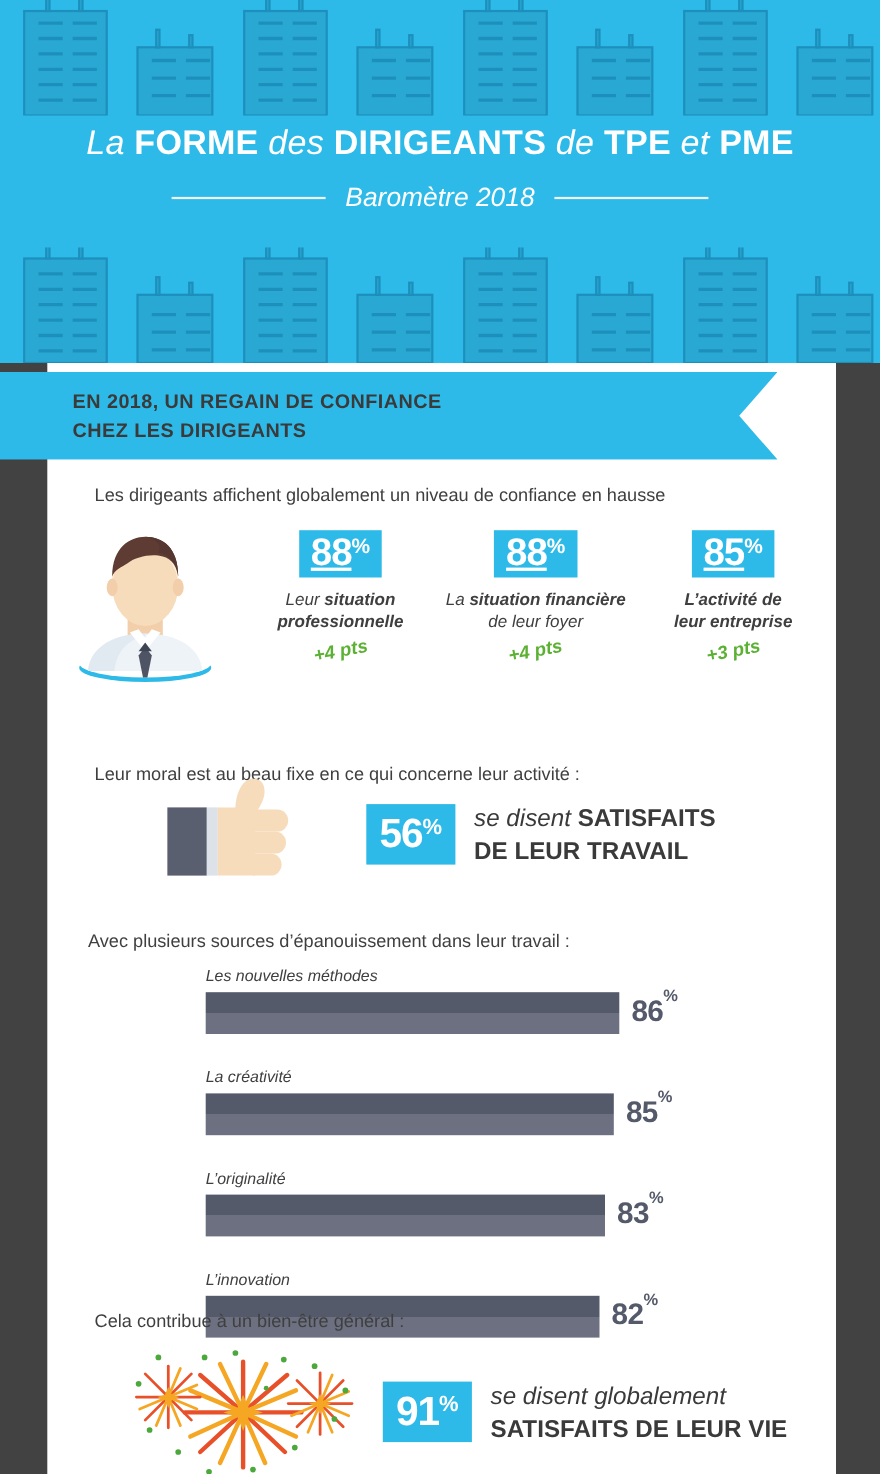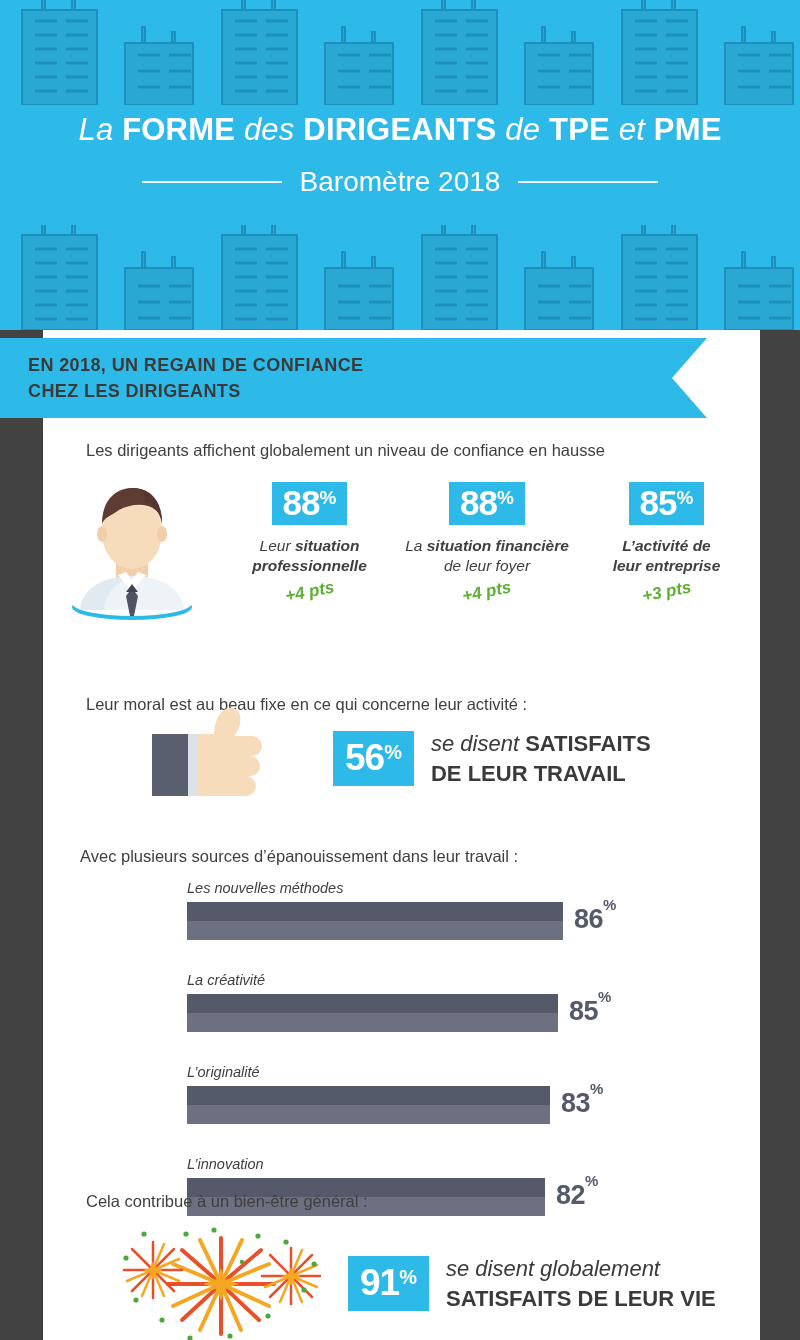--- a/index.html
+++ b/index.html
@@ -27,53 +27,53 @@
     font-size:31px; color:#ffffff; font-style:italic; letter-spacing:.2px;
     white-space:nowrap;
     text-align:center;
   }
   .title b { font-style:normal; font-weight:bold; }
   .subtitle-row {
     display:flex; align-items:center; justify-content:center; gap:18px;
     margin-top:18px;
   }
   .sub-line { width:140px; height:2px; background:#ffffff; opacity:.92; }
-  .subtitle { font-size:28px; color:#ffffff; }
+  .subtitle { font-size:24px; color:#ffffff; font-style:italic; }
 
   
   .card {
     position:absolute; left:43px; top:330px; width:717px; height:1010px;
     background:#ffffff;
   }
 
   
   .ribbon {
     position:absolute; left:0; top:338px; width:707px; height:80px;
     background:#2EBAE8;
     clip-path:polygon(0 0, 100% 0, 95.05% 50%, 100% 100%, 0 100%);
     display:flex; align-items:center;
   }
   .ribbon-text {
-    margin-left:28px; color:#3A3A3A; font-weight:bold; font-size:18px;
+    margin-left:66px; color:#3A3A3A; font-weight:bold; font-size:18px;
     line-height:1.45; letter-spacing:.4px;
   }
 
   
   .lead {
     position:absolute; font-size:16.5px; color:#3F3F3F; white-space:nowrap;
   }
 
   
   .stats { position:absolute; left:232px; top:482px; width:512px; }
   .stat { position:absolute; top:0; text-align:center; }
   .stat-box {
     display:inline-block; background:#2EBAE8; color:#fff;
     padding:3px 11px 5px 11px; line-height:1;
   }
-  .stat-num { font-size:35px; font-weight:bold; letter-spacing:-1px; }
+  .stat-num { font-size:35px; font-weight:bold; letter-spacing:-1px;text-decoration:underline; }
   .stat-pct { font-size:19px; font-weight:bold; vertical-align:top;
               position:relative; top:3px; }
   .stat-label {
     margin-top:11px; font-size:15.5px; color:#3F3F3F; font-style:italic;
     line-height:1.28; white-space:nowrap;
   }
   .stat-label b { font-style:italic; font-weight:bold; }
   .stat-pts {
     margin-top:6px; font-size:17px; font-weight:bold; color:#5CB135;
     font-style:italic; transform:rotate(-11deg); display:inline-block;

